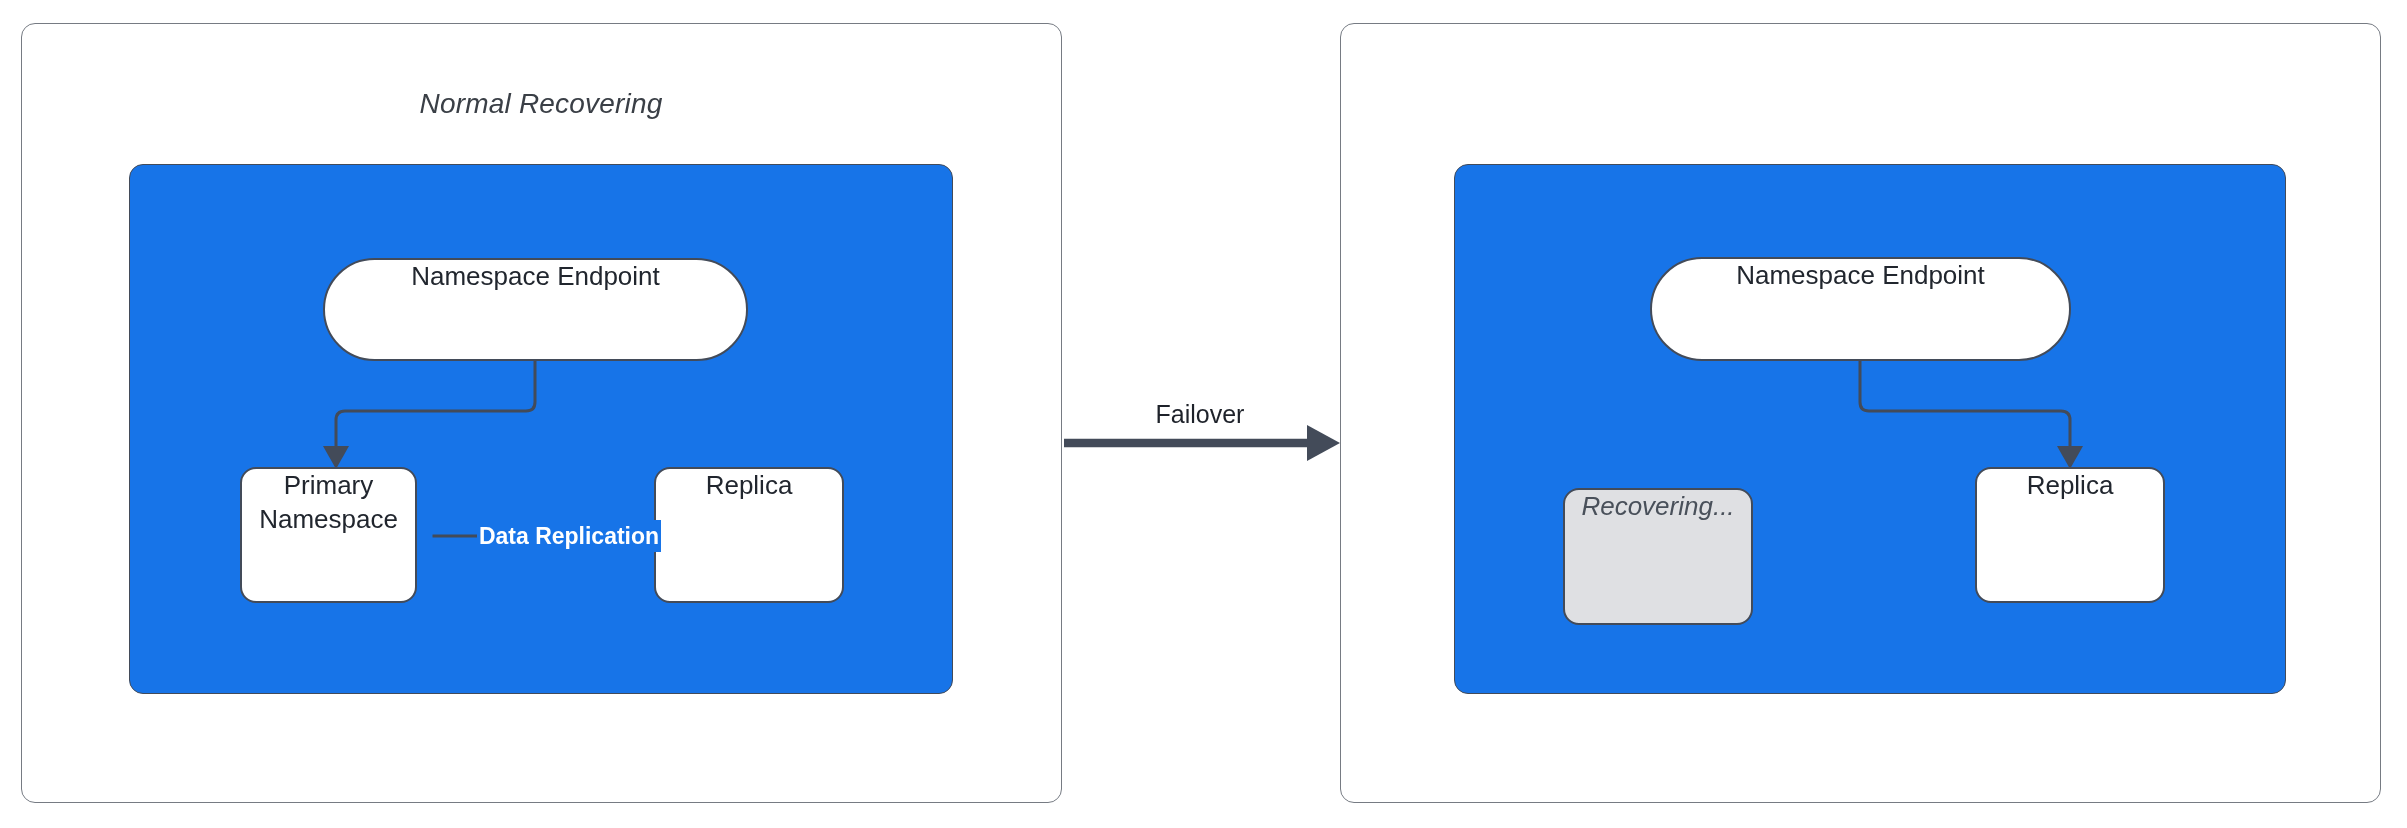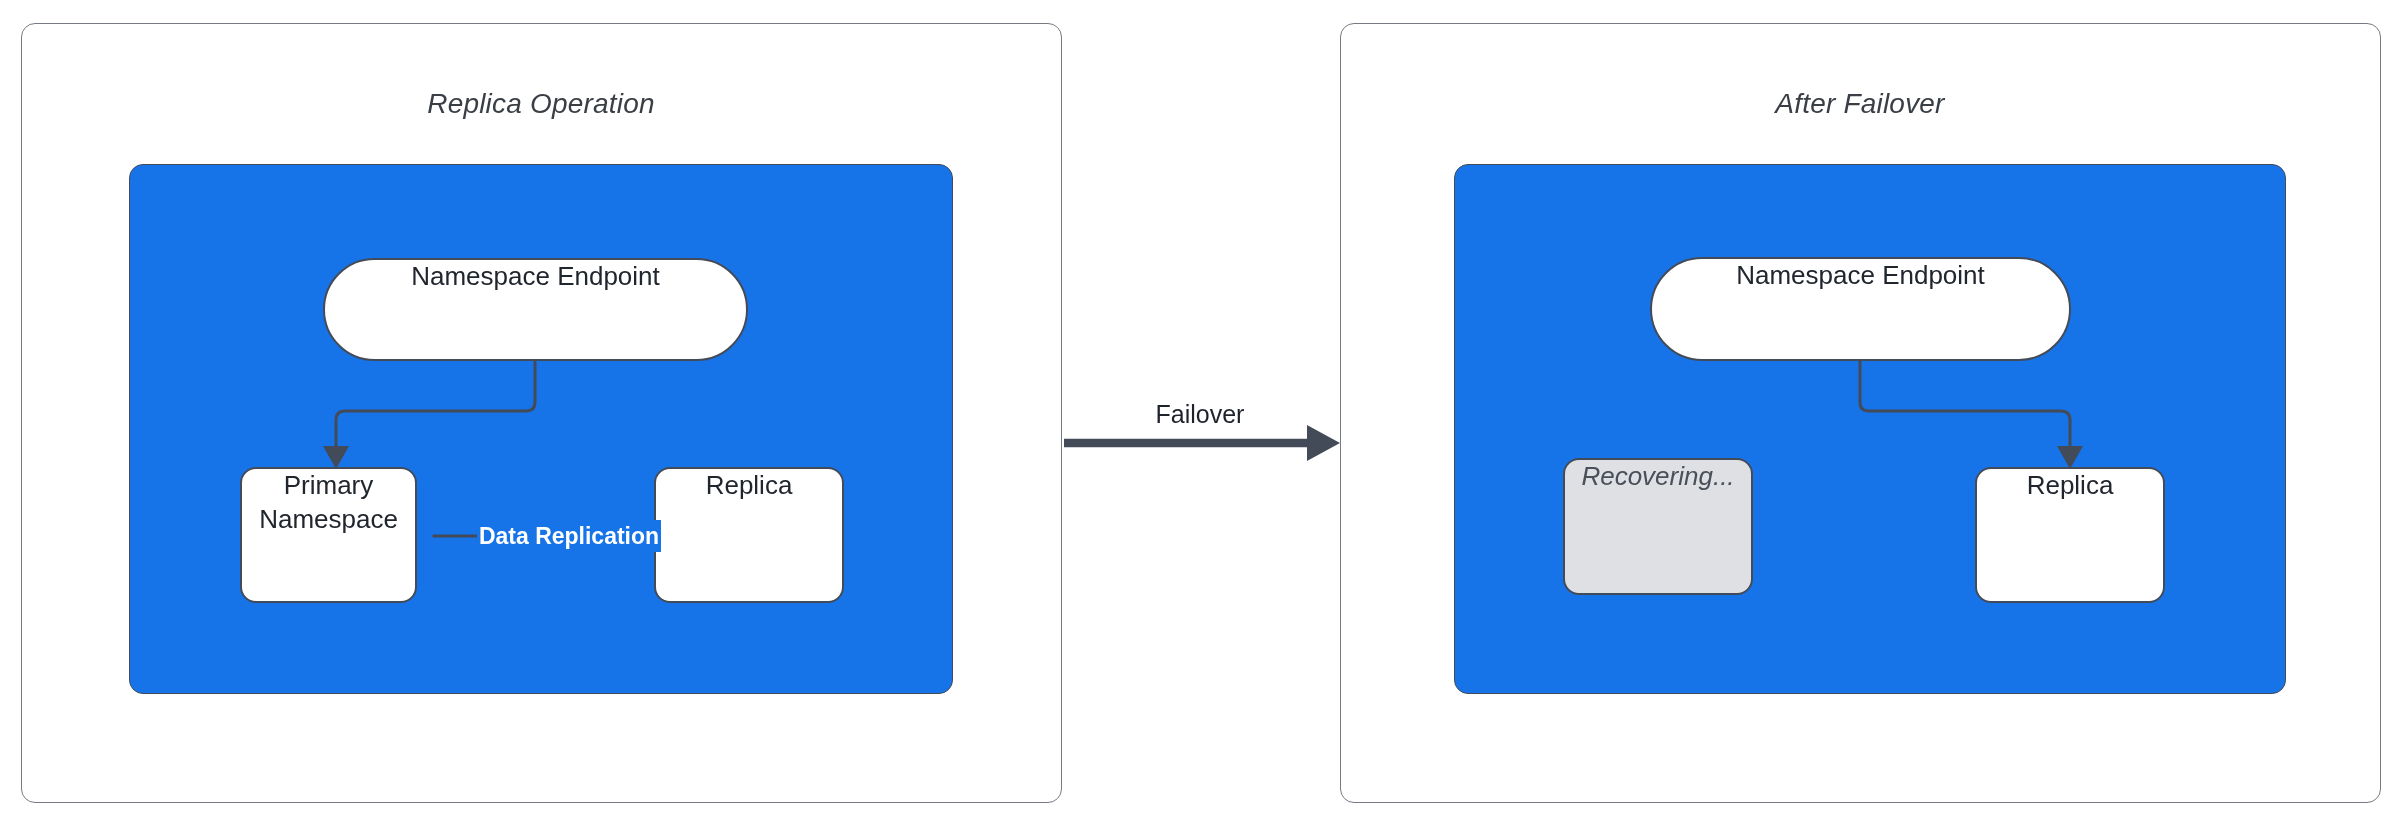--- a/index.html
+++ b/index.html
@@ -37,37 +37,36 @@
   .edges path.thick{stroke-width:8.5px;stroke-linecap:butt;}
   .edges polygon{fill:var(--line-dark);}
 
   .node{position:absolute;display:flex;align-items:flex-start;justify-content:center;text-align:center;background:var(--node-fill);border:2px solid var(--node-border);color:var(--node-text);font-size:26px;line-height:1.3;z-index:3;}
   .pill{border-radius:52px;}
   .pill-left{left:323px;top:258px;width:425px;height:103px;}
   .pill-right{left:1650px;top:257px;width:421px;height:104px;}
   .box{border-radius:16px;}
   .box-primary{left:240px;top:467px;width:177px;height:136px;padding:0 18px;}
   .box-replica-left{left:654px;top:467px;width:190px;height:136px;}
-  .box-recovering{left:1563px;top:458px;width:190px;height:137px;background:var(--recovering-fill);color:var(--recovering-text);font-style:italic;}
+  .box-recovering{left:1563px;top:488px;width:190px;height:137px;background:var(--recovering-fill);color:var(--recovering-text);font-style:italic;}
   .box-replica-right{left:1975px;top:467px;width:190px;height:136px;}
 
   .edge-label{position:absolute;z-index:4;text-align:center;}
   .label-replication{left:451px;top:520px;width:184px;height:32px;line-height:32px;background:var(--group-fill);color:var(--edge-label-text);font-weight:bold;font-size:23px;margin-left:26px;}
   .label-failover{left:1100px;top:399px;width:200px;height:30px;line-height:30px;color:#1E222A;font-size:25px;}
 </style>
 </head>
 <body>
 
 <div class="canvas">
 
   <div class="panel panel-left"></div>
   <div class="panel panel-right"></div>
 
-  <div class="panel-title title-left">Replica Operation</div>
-  <div class="panel-title title-right">After Failover</div>
+  <div class="panel-title title-left">Normal Recovering</div>
 
   <div class="group group-left"></div>
   <div class="group group-right"></div>
 
   <svg class="edges" viewBox="0 0 2407 828">
 
     <path d="M535 361 L535 402 Q535 411 526 411 L345 411 Q336 411 336 420 L336 446"></path>
     <polygon points="323,446 349,446 336,469"></polygon>
 
     <path d="M434 536 L630 536"></path>

